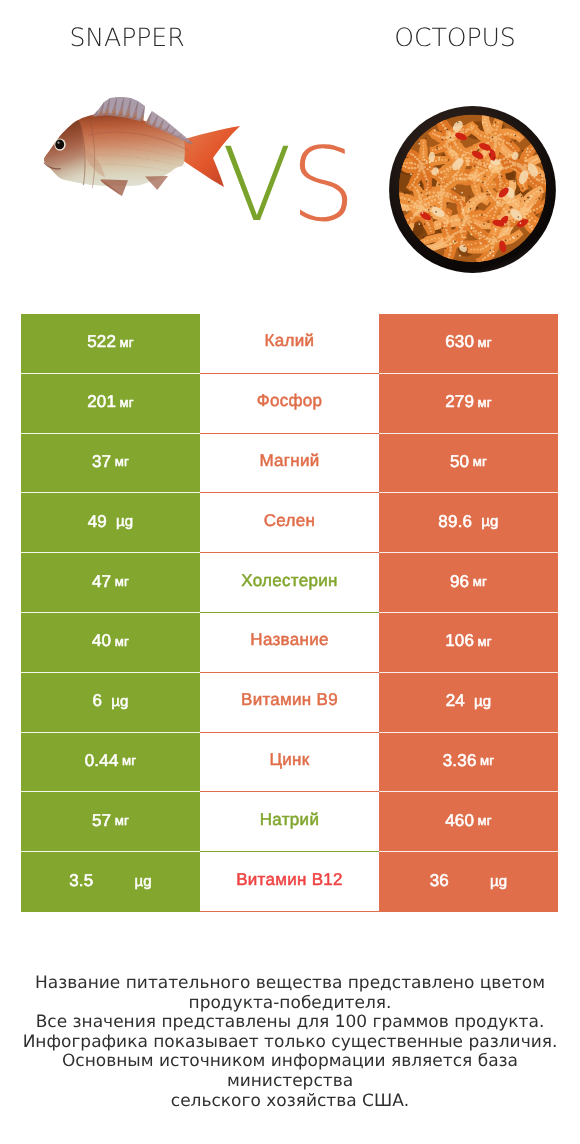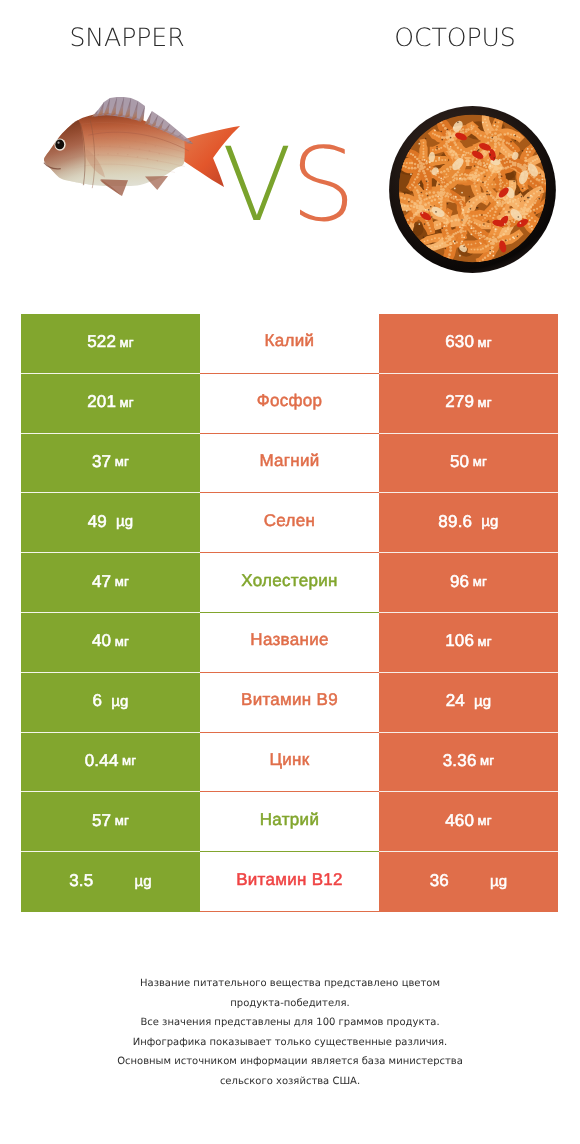--- a/index.html
+++ b/index.html
@@ -24,21 +24,21 @@
     box-sizing:border-box;}
   .cellL{background:#82a62e;color:#fff;border-bottom:1px solid #f4f6e8;}
   .cellM{background:#fff;border-bottom:1px solid #dd7050;}
   .cellR{background:#e06e4a;color:#fff;border-bottom:1px solid #f8ece6;}
   .row:last-child .cellL,.row:last-child .cellR{border-bottom:0;gap:32px;}
   .num{font-size:17px;font-weight:400;letter-spacing:.2px;-webkit-text-stroke:0.55px currentColor;position:relative;top:-1px;}
   .unit{font-size:13.2px;font-weight:400;margin-left:3.5px;letter-spacing:.2px;-webkit-text-stroke:0.5px currentColor;position:relative;top:-1px;}
   .unit.ug{font-size:15px;margin-left:9px;}
   .lbl{font-size:17px;font-weight:400;letter-spacing:.3px;-webkit-text-stroke:0.5px currentColor;position:relative;top:-2px;}
   .footer{position:absolute;left:0;top:974px;width:580px;text-align:center;color:#2f2f2f;
-    font-family:"DejaVu Sans",sans-serif;font-size:10px;line-height:19.6px;font-weight:400;
+    font-family:"DejaVu Sans",sans-serif;font-size:17px;line-height:19.6px;font-weight:400;
     letter-spacing:0;}
 </style>
 </head>
 <body>
 
 <div class="page">
 
   <div class="title t-left">SNAPPER</div>
   <div class="title t-right">OCTOPUS</div>
 

